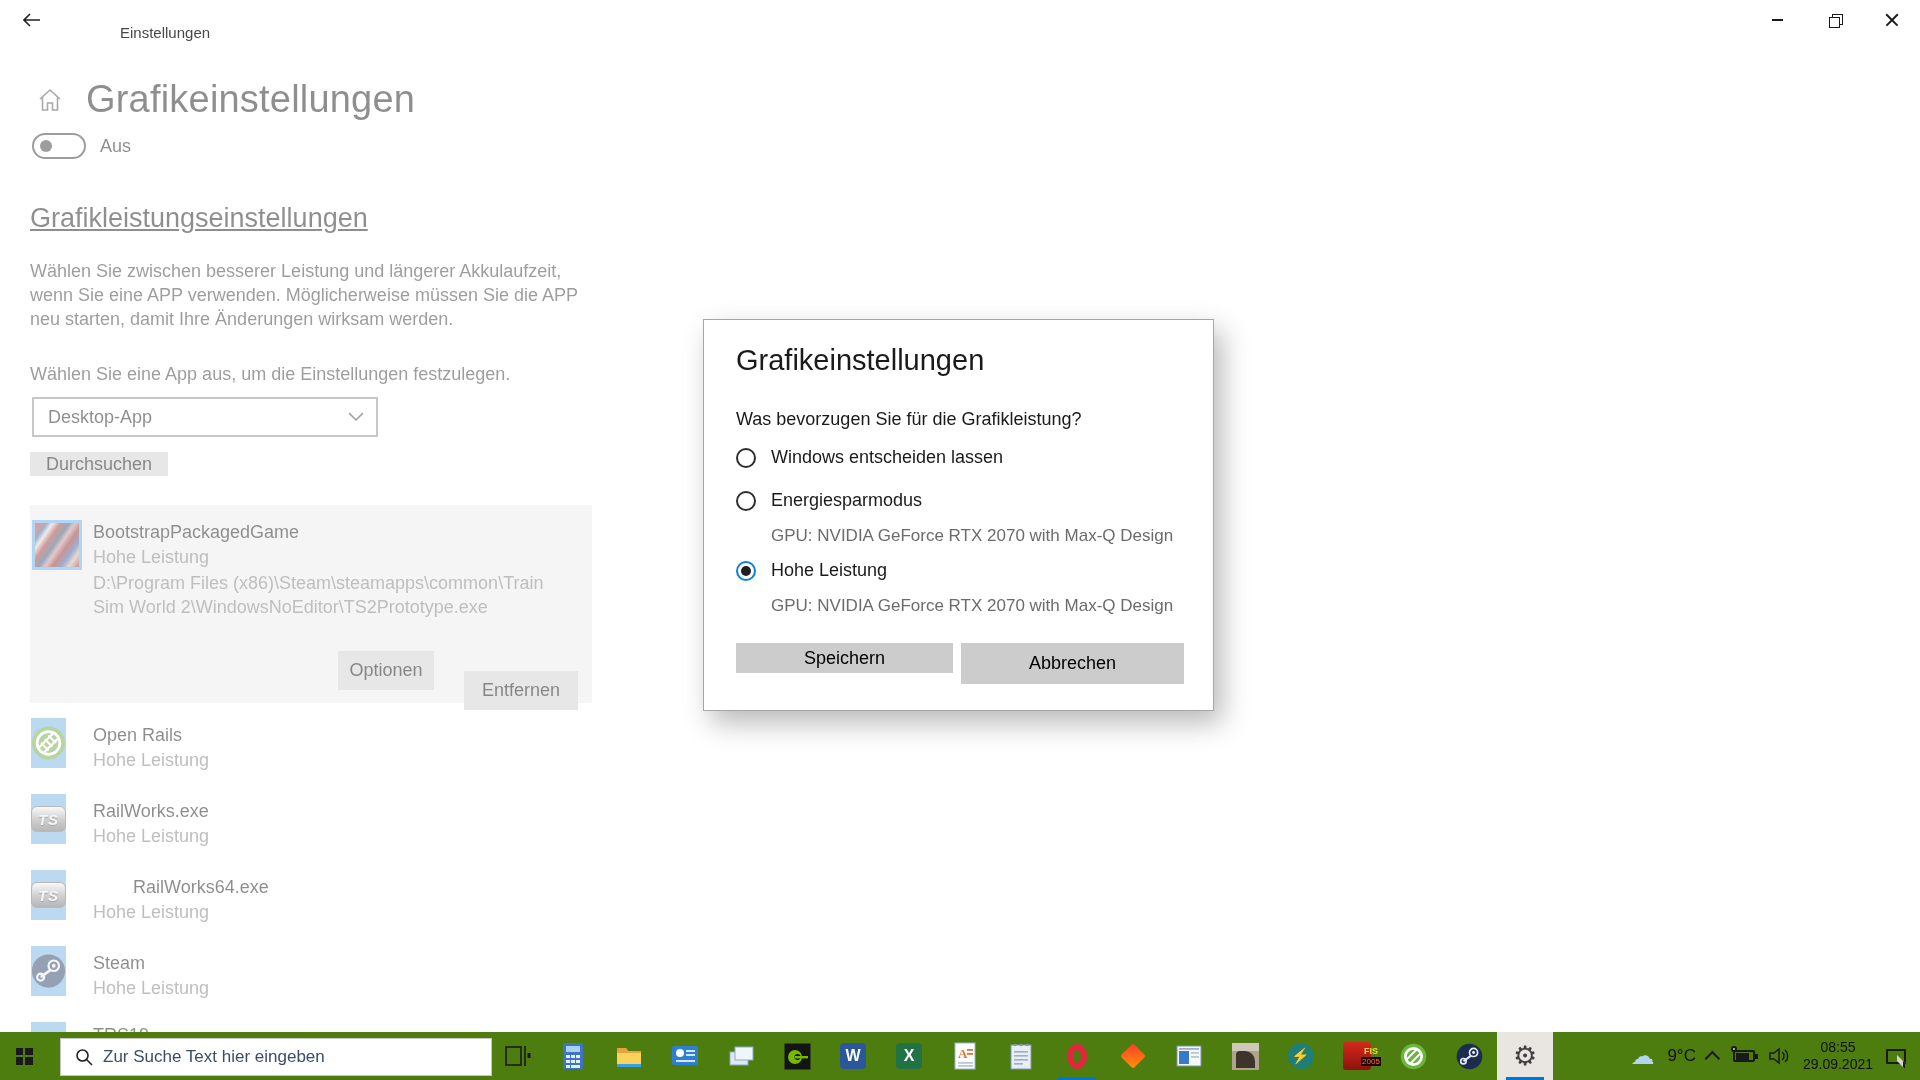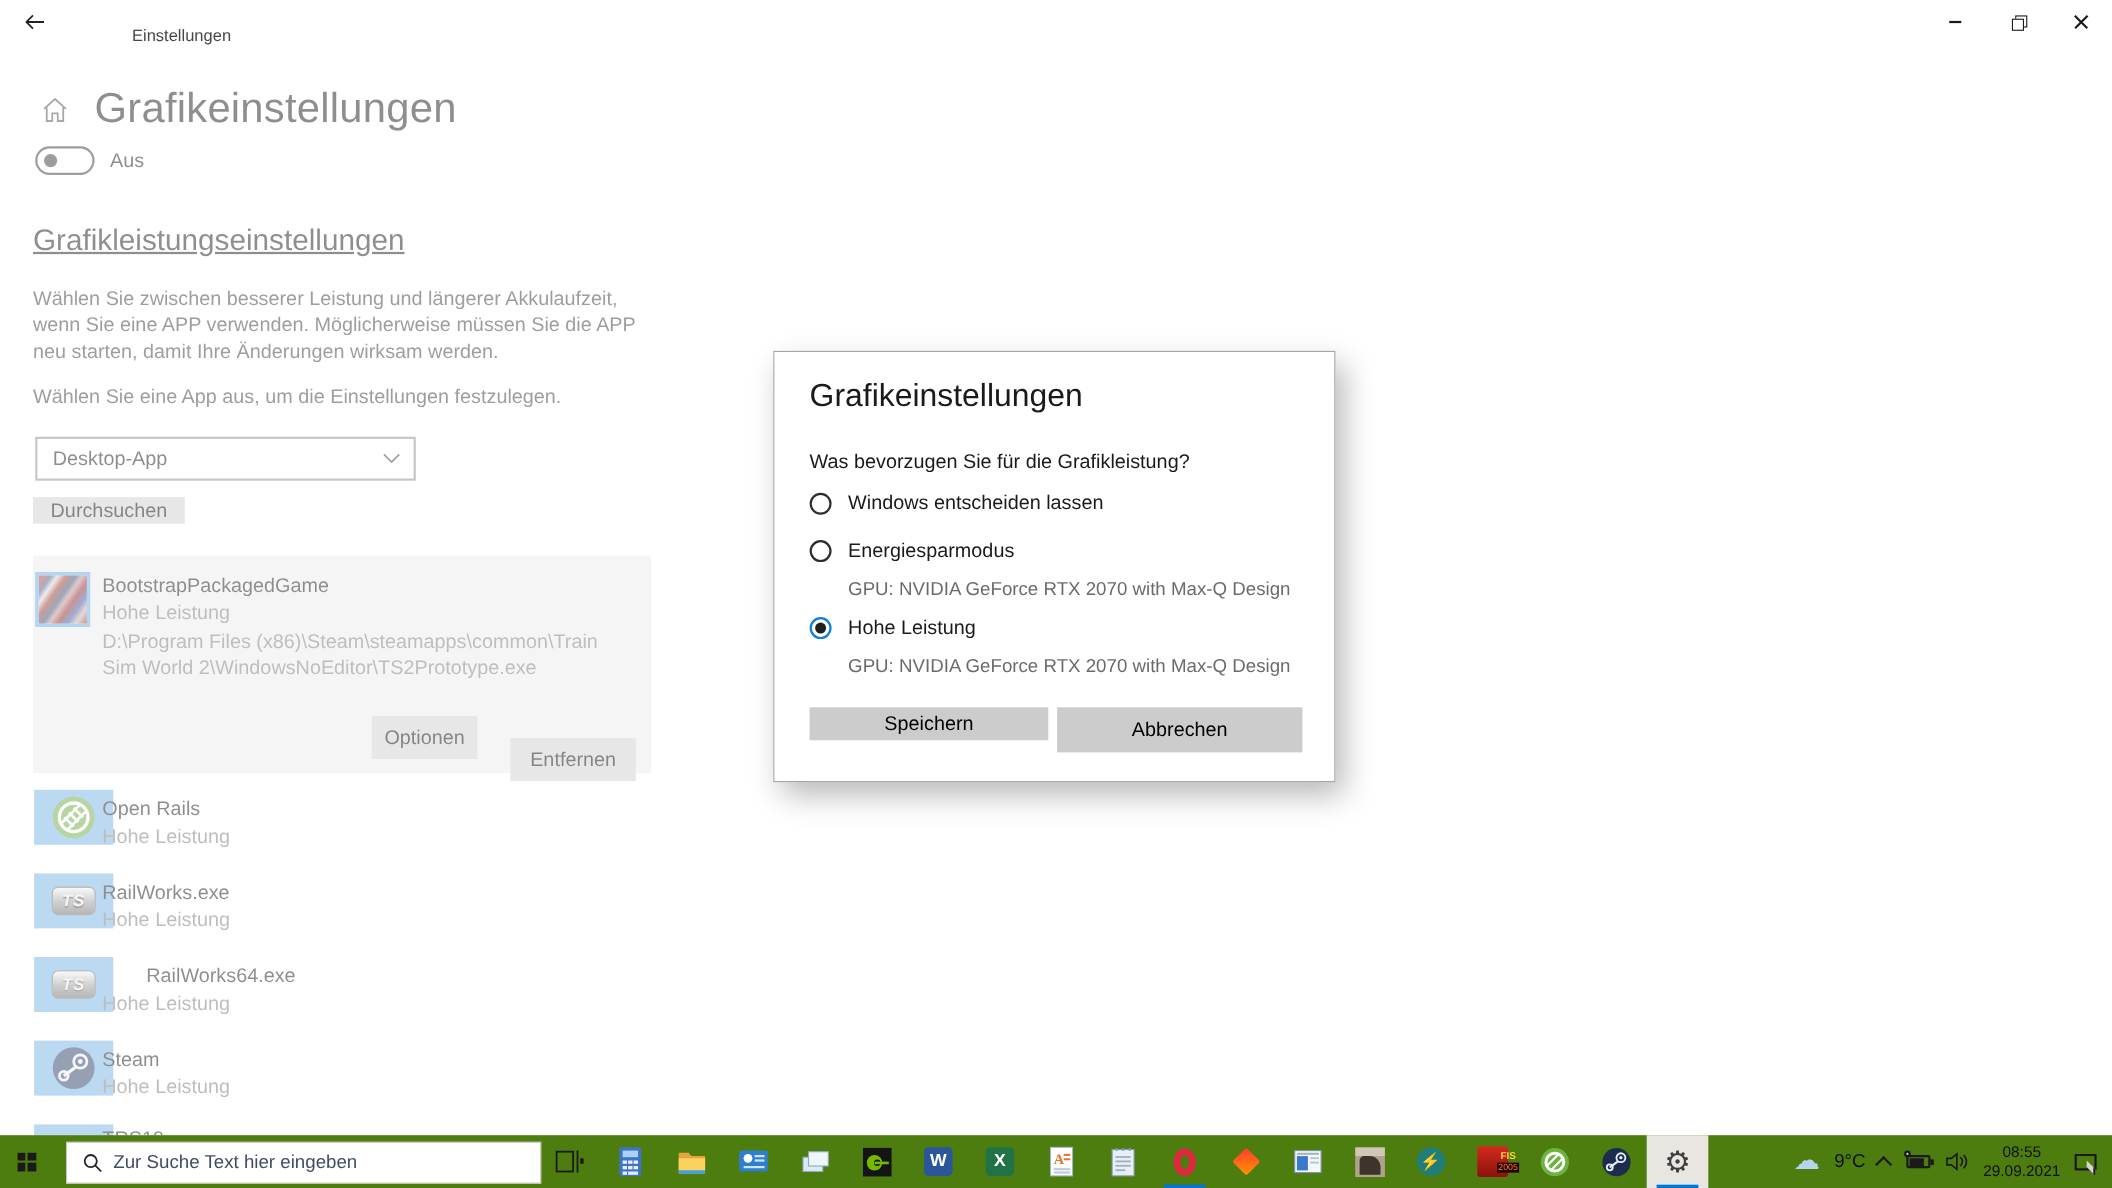--- a/index.html
+++ b/index.html
@@ -22,37 +22,37 @@
 
   
   #page { position:absolute; inset:0; z-index:1; }
   #page-title-row { position:absolute; left:38px; top:78px; display:flex; align-items:center; gap:24px; }
   #page-title { font-size:38px; font-weight:300; color:#141414; letter-spacing:.2px; }
   #toggle { position:absolute; left:32px; top:133px; width:54px; height:26px; border:2px solid #333; border-radius:13px; cursor:pointer; }
   #toggle-knob { position:absolute; left:6px; top:5px; width:12px; height:12px; border-radius:50%; background:#333; }
   #toggle-label { position:absolute; left:100px; top:136px; font-size:18px; color:#111; }
   #section-title { position:absolute; left:30px; top:203px; font-size:27px; font-weight:300; color:#141414;text-decoration:underline; }
   #desc { position:absolute; left:30px; top:259px; width:574px; font-size:18px; color:#333; line-height:1.34; }
-  #choose-label { position:absolute; left:30px; top:350px; font-size:18px; color:#333; }
+  #choose-label { position:absolute; left:30px; top:364px; font-size:18px; color:#333; }
   #app-dropdown { position:absolute; left:32px; top:397px; width:346px; height:40px; border:2px solid #8a8a8a; background:#fff; display:flex; align-items:center; cursor:pointer; }
   #app-dropdown span.val { margin-left:14px; font-size:18px; color:#111; }
   #app-dropdown .chev { margin-left:auto; margin-right:12px; }
   .btn { display:flex; align-items:center; justify-content:center; background:#ccc; color:#000; font-size:18px; cursor:pointer; }
   #browse-btn { position:absolute; left:30px; top:452px; width:138px; height:24px; }
   #sel-card { position:absolute; left:30px; top:505px; width:562px; height:198px; background:#eaeaea; }
   #sel-icon { position:absolute; left:32px; top:520px; width:50px; height:50px; border:3px solid #5ea7e8;
               background:linear-gradient(125deg,#b23a33 6%,#4a5a88 16%,#d8d8d8 24%,#a03028 34%,#2e4a70 46%,#c09090 54%,#8e2020 64%,#3a52a0 76%,#c8b0a8 86%,#8c1e1e 100%); }
   .app-name { font-size:18px; color:#111; }
   .app-mode { font-size:18px; color:#777; }
   #sel-name { position:absolute; left:93px; top:522px; }
   #sel-mode { position:absolute; left:93px; top:547px; }
   #sel-path { position:absolute; left:93px; top:571px; width:474px; font-size:18px; color:#777; line-height:1.35; }
   #opt-btn { position:absolute; left:338px; top:651px; width:96px; height:39px; }
   #rem-btn { position:absolute; left:464px; top:651px; width:114px; height:39px;margin-top:20px; }
-  .tile { position:absolute; left:31px; width:72px; height:50px; background:#73afe3; display:flex; align-items:center; justify-content:center; }
+  .tile { position:absolute; left:31px; width:35px; height:50px; background:#73afe3; display:flex; align-items:center; justify-content:center; }
   .row-name { position:absolute; left:93px; }
   .row-mode { position:absolute; left:93px; }
   .ts-badge { width:40px; height:26px; border-radius:6px; border:1px solid #6e6e6e;
               background:linear-gradient(180deg,#f2f2f2,#9a9a9a 55%,#686868);
               display:flex; align-items:center; justify-content:center;
               font-size:15px; font-weight:bold; font-style:italic; color:#ececec; text-shadow:0 1px 1px #3c3c3c; letter-spacing:1px; }
   #partial-row { position:absolute; left:0; top:1022px; width:600px; height:10px; overflow:hidden; }
 
   
   #dim { position:absolute; left:0; top:40px; width:1920px; height:992px; background:rgba(255,255,255,.52); z-index:5; pointer-events:none; }

